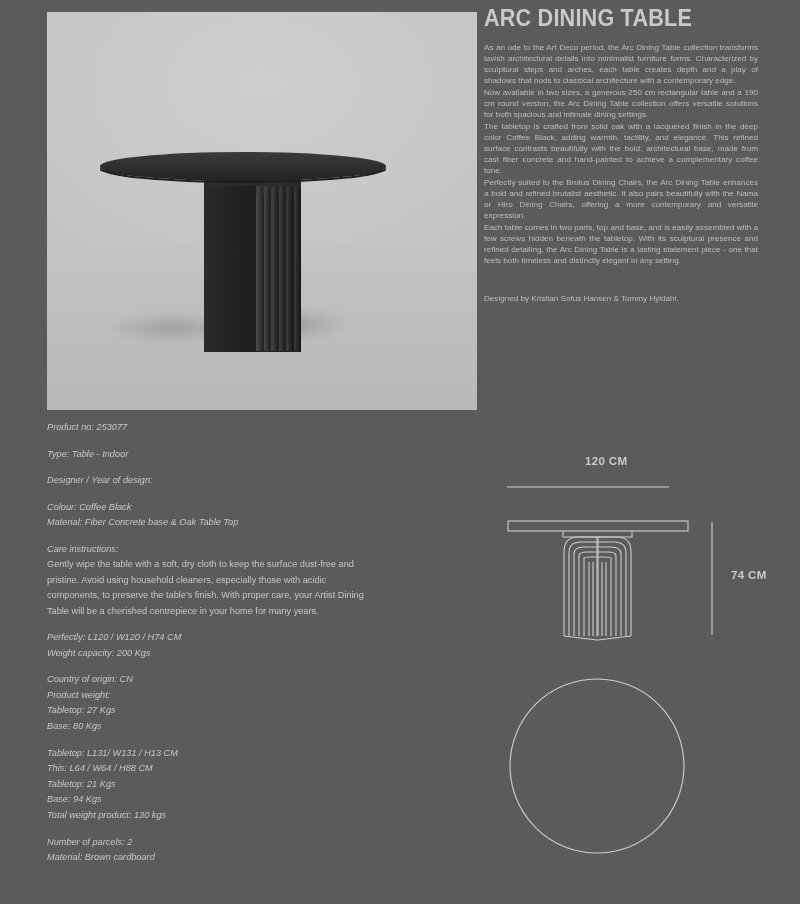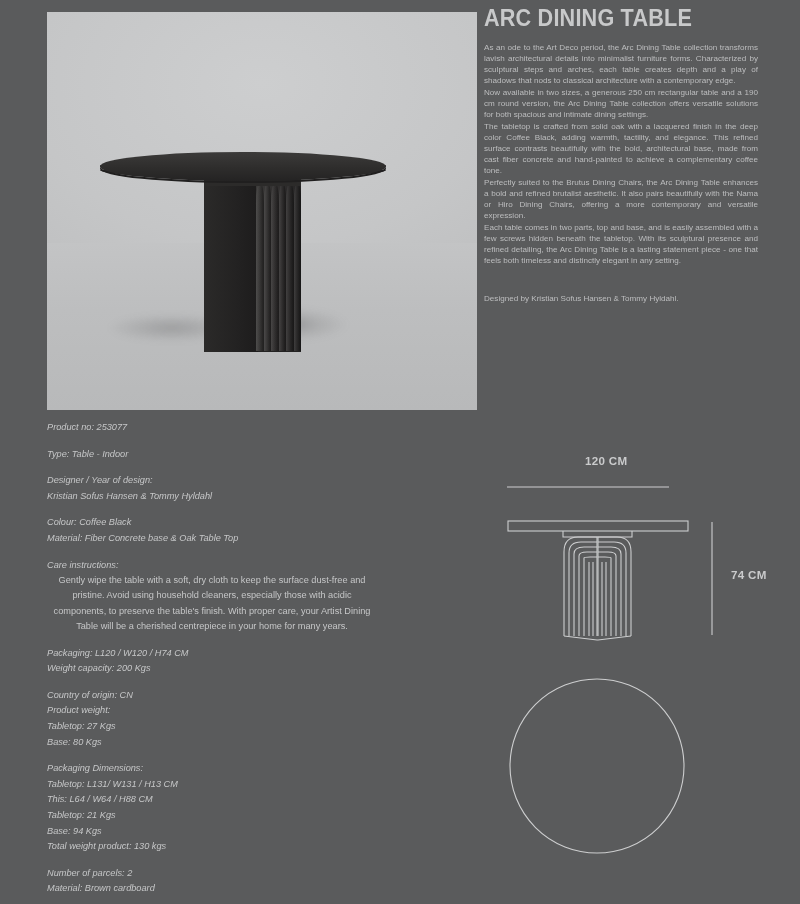--- a/index.html
+++ b/index.html
@@ -192,21 +192,20 @@
   .care-block .spec-line {
     white-space: normal;
     line-height: 15.4px;
   }
   .care-text {
     font-size: 9.2px;
     line-height: 15.4px;
     color: #c6c7c8;
     margin: 0;
     max-width: 330px;
-    text-align: center;
   }
 
   
   .tech-col {
     position: absolute;
     left: 484px;
     top: 440px;
     width: 300px;
     height: 460px;
   }
@@ -288,47 +287,45 @@
     <div class="spec-block">
       <div class="spec-line">Product no: 253077</div>
     </div>
 
     <div class="spec-block">
       <div class="spec-line">Type: Table - Indoor</div>
     </div>
 
     <div class="spec-block">
       <div class="spec-line">Designer / Year of design:</div>
-      <div class="spec-line">Kristian Sofus Hansen &amp; Tommy Hyldahl</div>
     </div>
 
     <div class="spec-block">
       <div class="spec-line">Colour:  Coffee Black</div>
       <div class="spec-line">Material: Fiber Concrete base &amp; Oak Table Top</div>
     </div>
 
     <div class="spec-block care-block">
       <div class="spec-line">Care instructions:</div>
       <p class="care-text">Gently wipe the table with a soft, dry cloth to keep the surface dust-free and pristine. Avoid using household cleaners, especially those with acidic components, to preserve the table's finish. With proper care, your Artist Dining Table will be a cherished centrepiece in your home for many years.</p>
     </div>
 
     <div class="spec-block">
-      <div class="spec-line">Packaging: L120 / W120 / H74 CM</div>
+      <div class="spec-line">Perfectly: L120 / W120 / H74 CM</div>
       <div class="spec-line">Weight capacity: 200 Kgs</div>
     </div>
 
     <div class="spec-block">
       <div class="spec-line">Country of origin: CN</div>
       <div class="spec-line">Product weight:</div>
       <div class="spec-line">Tabletop: 27 Kgs</div>
       <div class="spec-line">Base: 80 Kgs</div>
     </div>
 
     <div class="spec-block">
-      <div class="spec-line">Packaging Dimensions:</div>
       <div class="spec-line">Tabletop: L131/ W131 / H13 CM</div>
       <div class="spec-line">This: L64 / W64 / H88 CM</div>
       <div class="spec-line">Tabletop: 21 Kgs</div>
       <div class="spec-line">Base: 94 Kgs</div>
       <div class="spec-line">Total weight  product: 130 kgs</div>
     </div>
 
     <div class="spec-block">
       <div class="spec-line">Number of parcels: 2</div>
       <div class="spec-line">Material: Brown cardboard</div>

